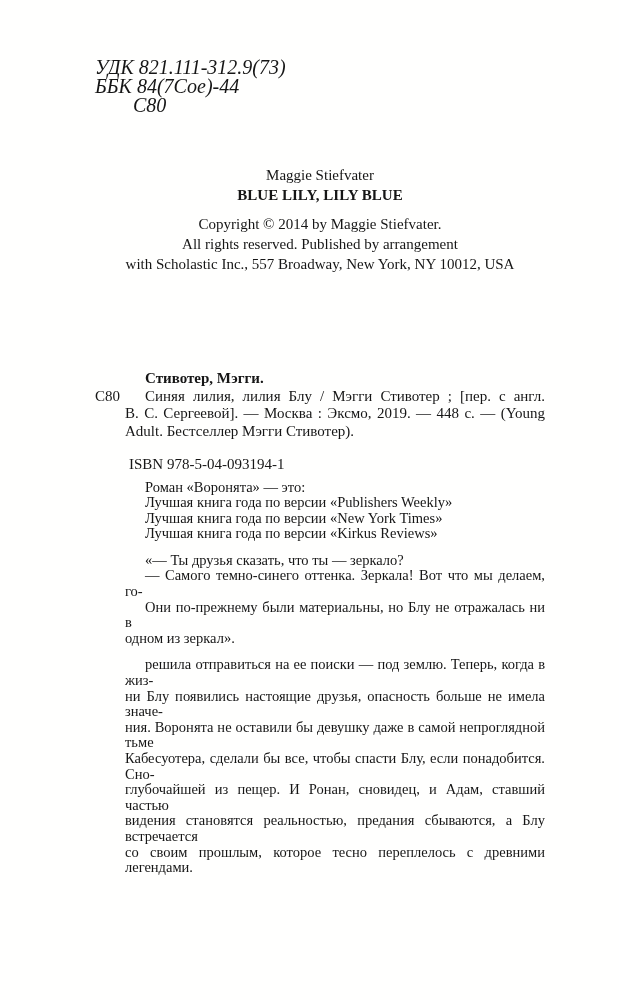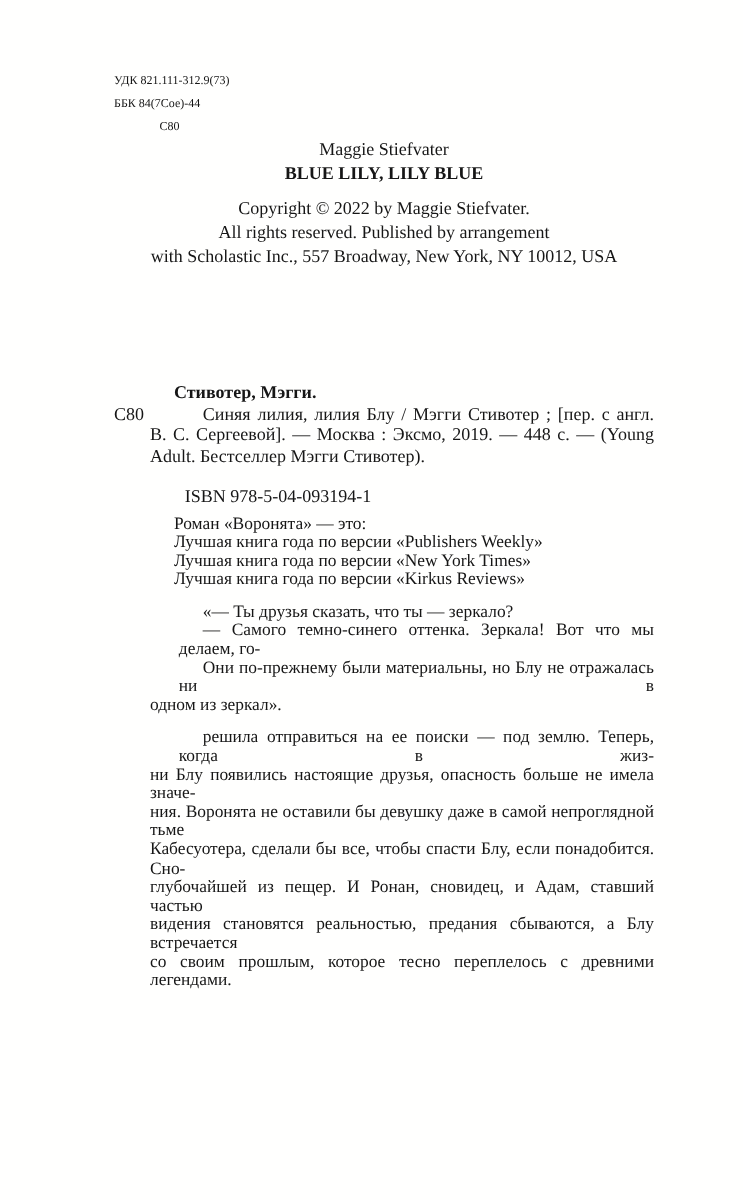--- a/index.html
+++ b/index.html
@@ -4,37 +4,37 @@
 <style>
   html,body{margin:0;padding:0;background:#ffffff;}
   .page{
     width:619px;height:1000px;background:#fffffe;color:#161616;
     font-family:"Liberation Serif","DejaVu Serif",serif;
     overflow:hidden;position:relative;box-sizing:border-box;
   }
   .wrap{padding:58px 74px 0 95px;box-sizing:border-box;}
   .bold{font-weight:bold;}
 
-  .top-codes{font-size:10px;line-height:19px;}
+  .top-codes{font-size:20px;line-height:19px;font-style:italic;}
   .top-codes .sign{margin-left:38px;}
 
-  .original{text-align:center;font-size:15px;line-height:20px;}
+  .original{margin-top:50px;text-align:center;font-size:15px;line-height:20px;}
   .original .line{text-align:center;}
   .orig-copy{margin-top:9px;}
 
   .biblio{margin-top:96px;margin-left:30px;font-size:15px;line-height:17.5px;width:420px;}
   .biblio-heading{text-indent:20px;}
   .biblio-entry{position:relative;}
   .biblio-code{position:absolute;left:-30px;top:0;}
-  .isbn-mid{margin-top:16px;margin-left:29px;}
+  .isbn-mid{margin-top:16px;margin-left:4px;}
 
   .main{margin-left:30px;width:420px;font-size:14.5px;line-height:15.6px;}
   .para .line{text-align:justify;}
   .para .line:not(:last-child){text-align-last:justify;}
-  .para .line:first-child{text-indent:20px;margin-left:24px;}
+  .para .line:first-child{text-indent:20px;}
 
   .ann1{margin-top:13px;}
   .list{margin-top:6px;margin-left:20px;}
   .list .line{text-align:left;}
   .quote{margin-top:11px;}
   .ann2{margin-top:11px;}
 </style>
 </head>
 <body>
 
@@ -44,21 +44,21 @@
     <div class="top-codes">
       <div>УДК 821.111-312.9(73)</div>
       <div>ББК 84(7Сое)-44</div>
       <div class="sign">С80</div>
     </div>
 
     <div class="original">
       <div>Maggie Stiefvater</div>
       <div class="bold">BLUE LILY, LILY BLUE</div>
       <div class="orig-copy">
-          <div class="line">Copyright © 2022 by Maggie Stiefvater.</div>
+          <div class="line">Copyright © 2014 by Maggie Stiefvater.</div>
           <div class="line">All rights reserved. Published by arrangement</div>
           <div class="line">with Scholastic Inc., 557 Broadway, New York, NY 10012, USA</div>
         </div>
     </div>
 
     <div class="biblio">
       <div class="biblio-heading bold">Стивотер, Мэгги.</div>
       <div class="biblio-entry">
         <span class="biblio-code">С80</span>
         <div class="para">

